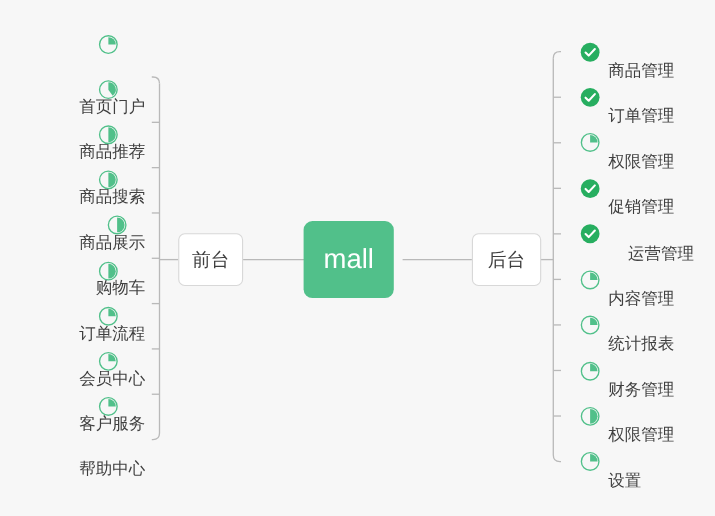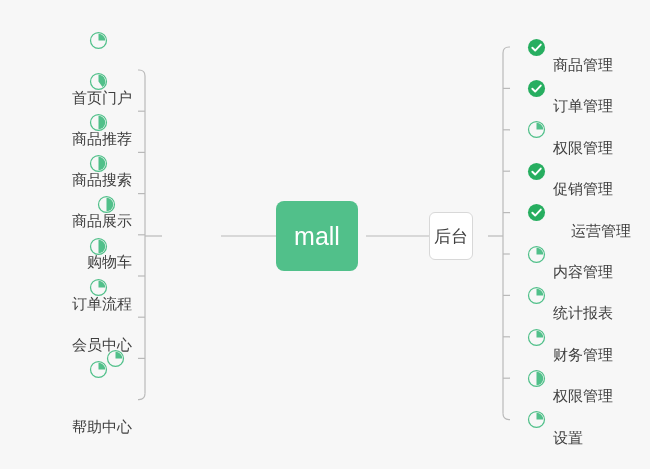--- a/index.html
+++ b/index.html
@@ -89,21 +89,21 @@
     color: #3f3f3f;
     font-size: 17px;
   }
   .node-root {
     background: #51c08a;
     border-radius: 8px;
     color: #ffffff;
     font-size: 25px;
   }
   #node-front { left: 162px; top: 212px; width: 59px; height: 48px; }
-  #node-back  { left: 429px; top: 212px; width: 44px; height: 48px; }
+  #node-back  { left: 429px; top: 212px; width: 63px; height: 48px; }
   #node-root  { left: 276px; top: 201px; width: 82px; height: 70px; }
 </style>
 </head>
 <body>
 
 <div id="mindmap">
 
   <svg class="connectors" id="connector-layer" viewBox="0 0 650 469" width="650" height="469">
       <path d="M 145 76 L 145 393.6"></path>
       <path d="M 138 70 L 139 70 Q 145 70 145 76"></path>
@@ -180,20 +180,21 @@
           <circle cx="10" cy="10" r="8.4" fill="none" stroke="#51c08a" stroke-width="1.3"></circle>
           <path d="M 10 10 L 10 2.9000000000000004 A 7.1 7.1 0 0 1 17.100 10.000 Z" fill="#51c08a"></path>
         </svg>
         <span class="leaf-label">会员中心</span>
       </div>
       <div class="leaf" style="top: 346.4px;">
         <svg viewBox="0 0 20 20" class="icon">
           <circle cx="10" cy="10" r="8.4" fill="none" stroke="#51c08a" stroke-width="1.3"></circle>
           <path d="M 10 10 L 10 2.9000000000000004 A 7.1 7.1 0 0 1 17.100 10.000 Z" fill="#51c08a"></path>
         </svg>
+        <span class="leaf-label">客户服务</span>
       </div>
       <div class="leaf" style="top: 387.6px;">
         <svg viewBox="0 0 20 20" class="icon">
           <circle cx="10" cy="10" r="8.4" fill="none" stroke="#51c08a" stroke-width="1.3"></circle>
           <path d="M 10 10 L 10 2.9000000000000004 A 7.1 7.1 0 0 1 17.100 10.000 Z" fill="#51c08a"></path>
         </svg>
         <span class="leaf-label">帮助中心</span>
       </div>
     </div>
   <div class="right-col" id="right-column">
@@ -262,20 +263,23 @@
       </div>
       <div class="leaf" style="top: 407.6px; text-align: right;">
         <svg viewBox="0 0 20 20" class="icon">
           <circle cx="10" cy="10" r="8.4" fill="none" stroke="#51c08a" stroke-width="1.3"></circle>
           <path d="M 10 10 L 10 2.9000000000000004 A 7.1 7.1 0 0 1 17.100 10.000 Z" fill="#51c08a"></path>
         </svg>
         <span class="leaf-label">设置</span>
       </div>
     </div>
 
+  <div class="node node-plain" id="node-front">
+    <span>前台</span>
+  </div>
 
   <div class="node node-root" id="node-root">
     <span>mall</span>
   </div>
 
   <div class="node node-plain" id="node-back">
     <span>后台</span>
   </div>
 
 </div>

